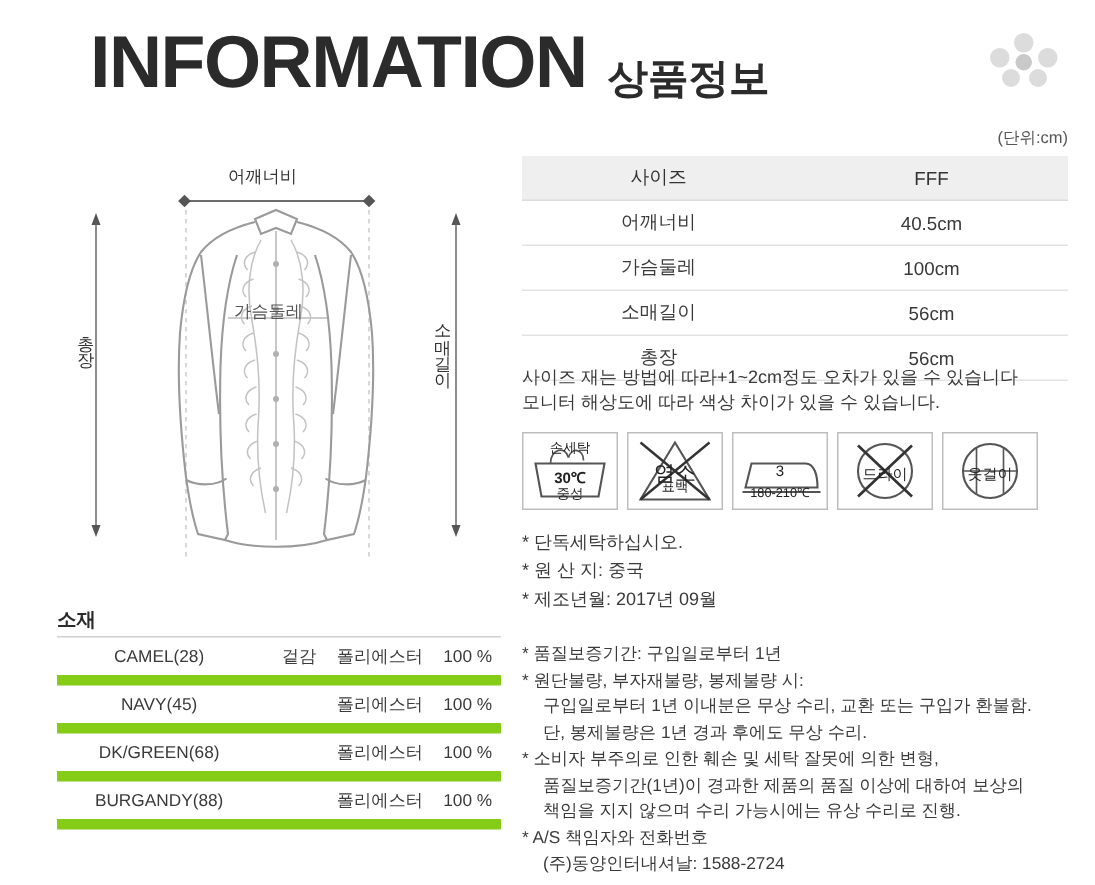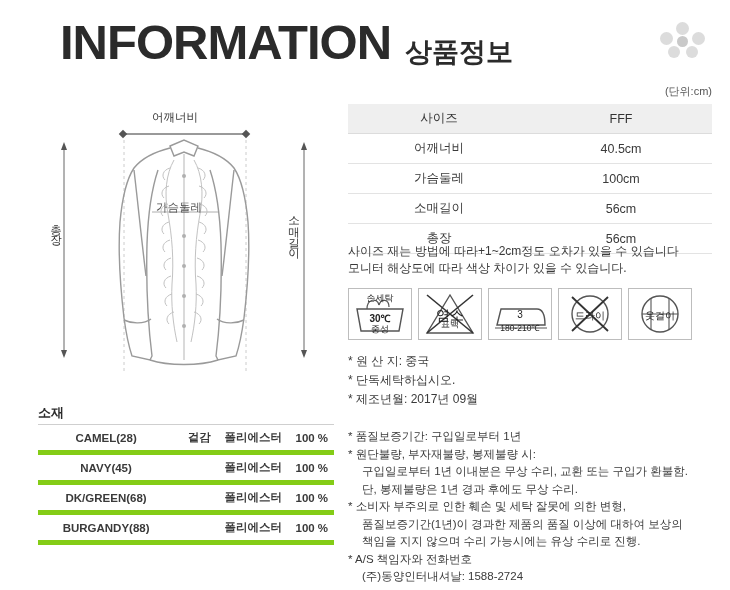--- a/index.html
+++ b/index.html
@@ -155,23 +155,22 @@
   }
   .material-table {
     position: absolute;
     left: 38px; top: 424px;
     width: 296px;
     border-collapse: collapse;
     font-size: 11.5px;
   }
   .material-table td {
     padding: 5px 0;
-    border-bottom: 5px solid #84cc16;
+    border-bottom: 7px solid #84cc16;
     color: #3a3a3a;
-    font-weight: bold;
   }
   .material-table tr:first-child td { border-top: 1px solid #cfcfcf; }
   .mt-color { width: 46%; text-align: center; }
   .mt-kind  { width: 17%; text-align: center; }
   .mt-mat   { width: 22%; text-align: left; }
   .mt-pct   { width: 15%; text-align: center; }
 </style>
 </head>
 <body>
 
@@ -271,22 +270,22 @@
         <line x1="13" y1="25" x2="49" y2="25" stroke="#555" stroke-width="1.1"></line>
         <line x1="22" y1="9" x2="22" y2="41" stroke="#555" stroke-width="1.1"></line>
         <line x1="40" y1="9" x2="40" y2="41" stroke="#555" stroke-width="1.1"></line>
       </svg>
       <div class="care-caption" style="top:20px;font-size:10px;">옷걸이</div>
     </div>
 
   </div>
 
   <div class="info-list-1">
+    <div>* 단독세탁하십시오.</div>
     <div>* 원 산 지: 중국</div>
-    <div>* 단독세탁하십시오.</div>
     <div>* 제조년월: 2017년 09월</div>
   </div>
 
   <div class="info-list-2">
     <div>* 품질보증기간: 구입일로부터 1년</div>
     <div>* 원단불량, 부자재불량, 봉제불량 시:</div>
     <div class="indent1">구입일로부터 1년 이내분은 무상 수리, 교환 또는 구입가 환불함.</div>
     <div class="indent1">단, 봉제불량은 1년 경과 후에도 무상 수리.</div>
     <div>* 소비자 부주의로 인한 훼손 및 세탁 잘못에 의한 변형,</div>
     <div class="indent2">품질보증기간(1년)이 경과한 제품의 품질 이상에 대하여 보상의</div>

